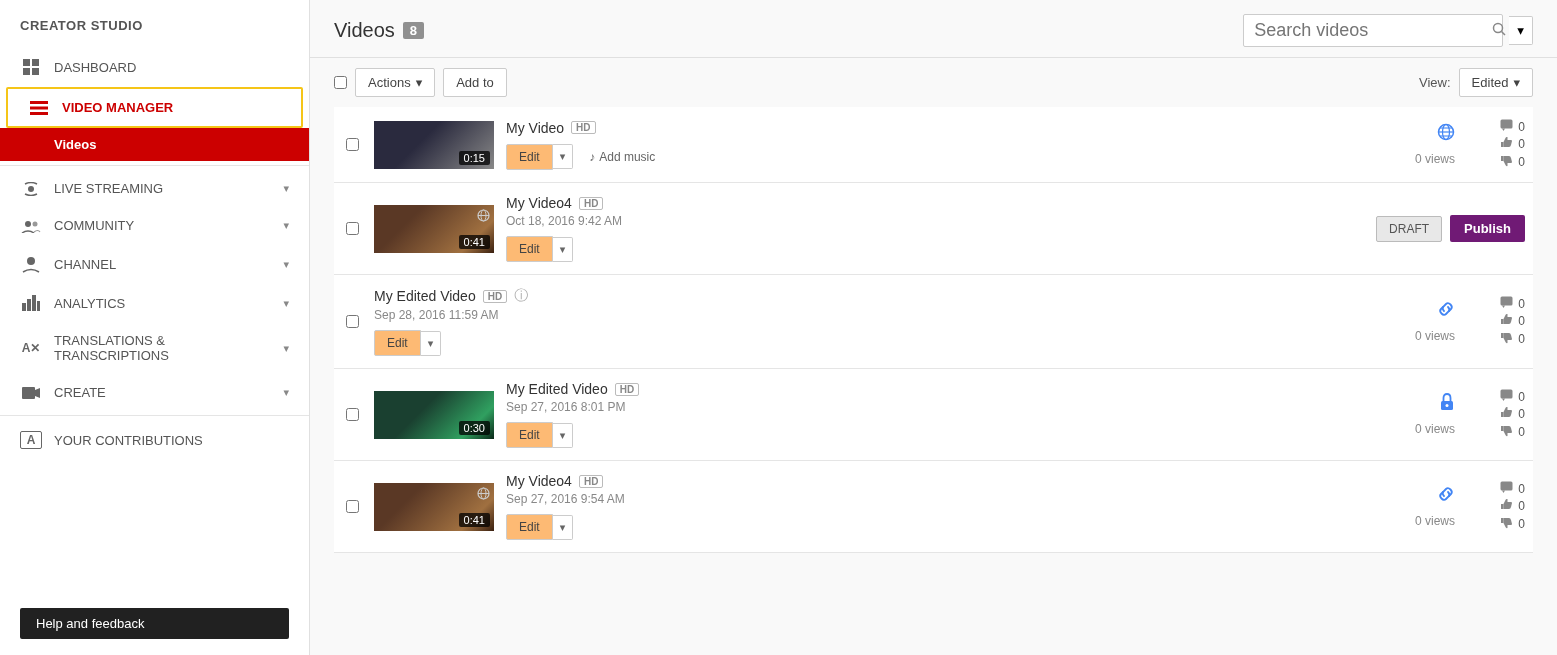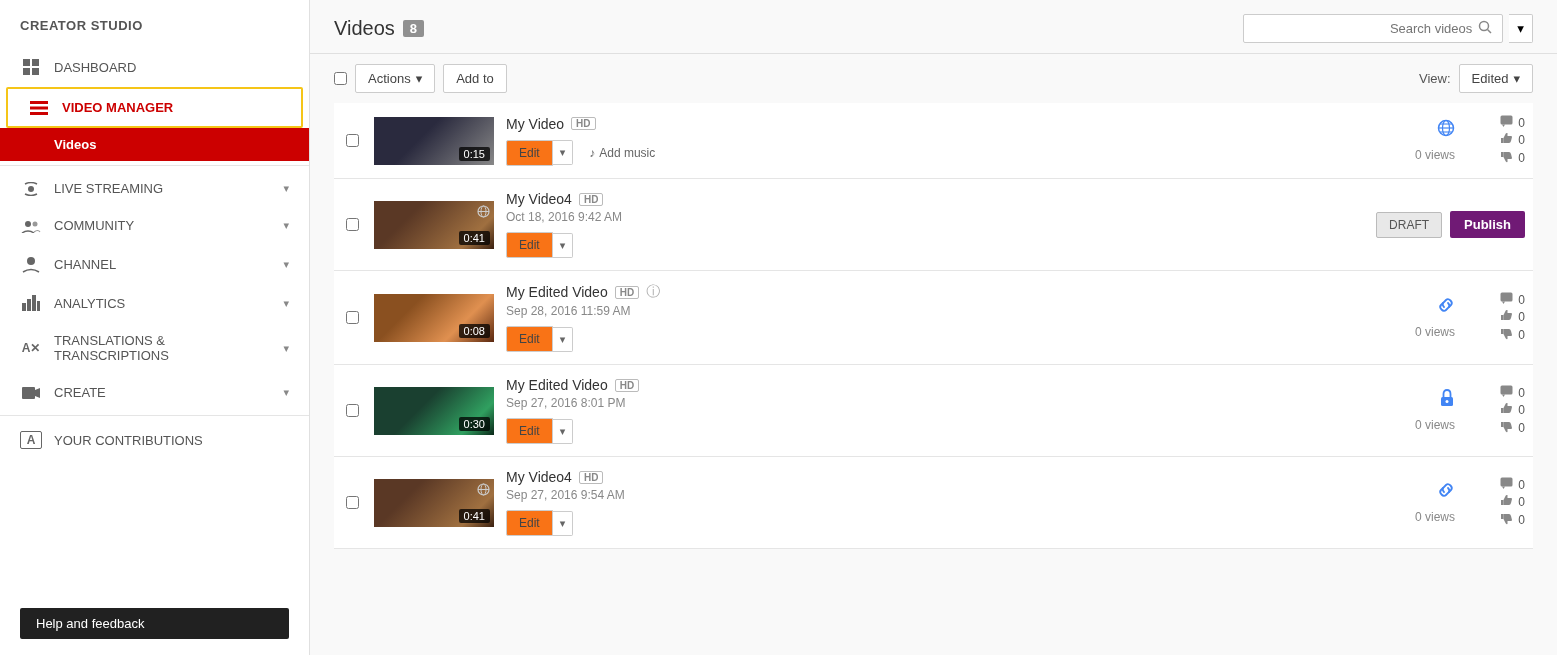--- a/index.html
+++ b/index.html
@@ -118,25 +118,24 @@
       border: 1px solid #ccc;
       background: #fff;
       border-radius: 2px;
       padding: 5px 10px;
       width: 260px;
       gap: 6px;
     }
     .search-box input {
       border: none;
       outline: none;
-      font-size: 13px;
+      font-size: 18px;
       flex: 1;
       background: transparent;
       color: #555;
-      text-align: right;
     }
     .search-icon-btn {
       background: none;
       border: none;
       cursor: pointer;
       color: #888;
       font-size: 15px;
       padding: 0;
     }
 
@@ -264,21 +263,21 @@
       align-items: center;
       gap: 8px;
       margin-top: 8px;
     }
     .edit-btn-wrap {
       display: flex;
       align-items: center;
     }
     .btn-edit {
       border: 1px solid #ccc;
-      background: #f97316;
+      background: #fdba74;
       border-radius: 2px 0 0 2px;
       padding: 5px 12px;
       font-size: 12px;
       cursor: pointer;
       color: #444;
     }
     .btn-edit-caret {
       border: 1px solid #ccc;
       border-left: none;
       background: #fff;
@@ -585,23 +584,20 @@
       <div class="draft-publish-wrap" style="margin-left:auto;">
         <span class="btn-draft">DRAFT</span>
         <button class="btn-publish">Publish</button>
       </div>
     </div>
 
     <div class="video-row" style="background:#fff;padding:12px 8px;border-bottom:1px solid #e5e5e5;">
       <div class="row-checkbox">
           <input type="checkbox" style="">
         </div>
-      <div class="video-thumb-wrap thumb-3">
-        <span class="duration-badge">0:08</span>
-      </div>
       <div class="video-info">
         <div class="video-title-row">
           <span class="video-title">My Edited Video</span>
           <span class="hd-badge">HD</span>
           <span class="info-icon">ⓘ</span>
         </div>
         <div class="video-date">Sep 28, 2016 11:59 AM</div>
         <div class="video-actions">
           <div class="edit-btn-wrap">
             <button class="btn-edit">Edit</button>

